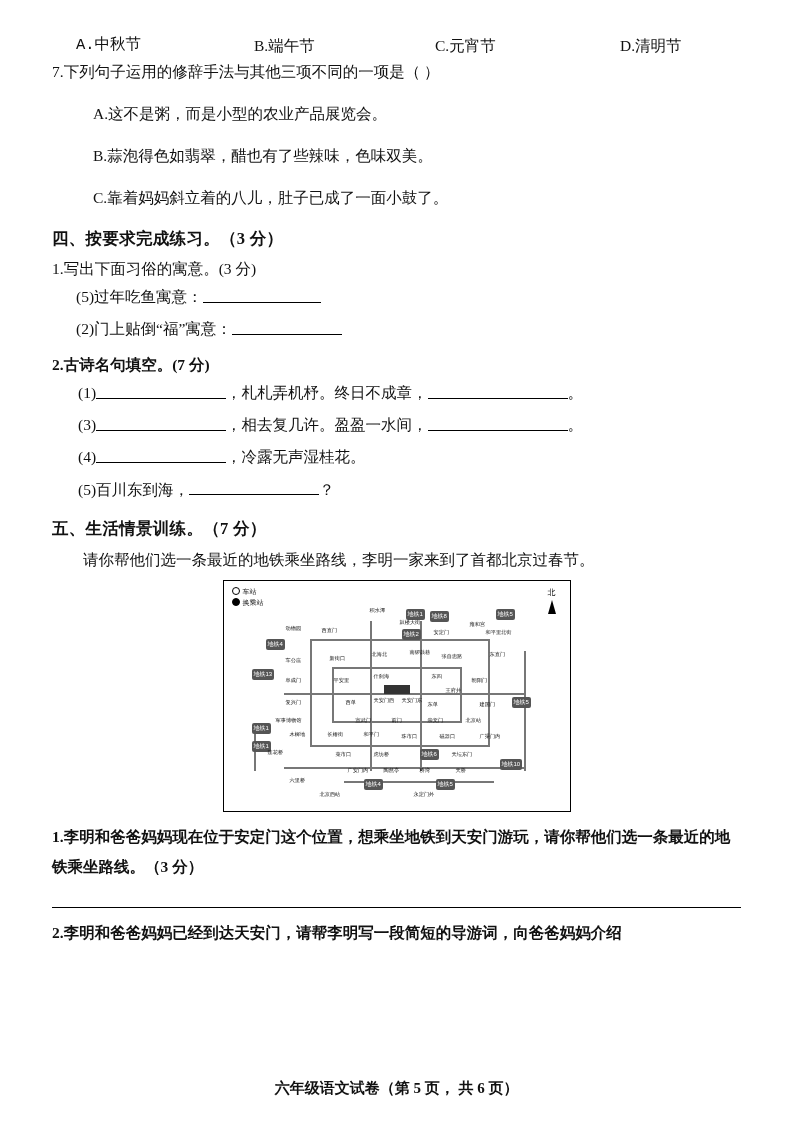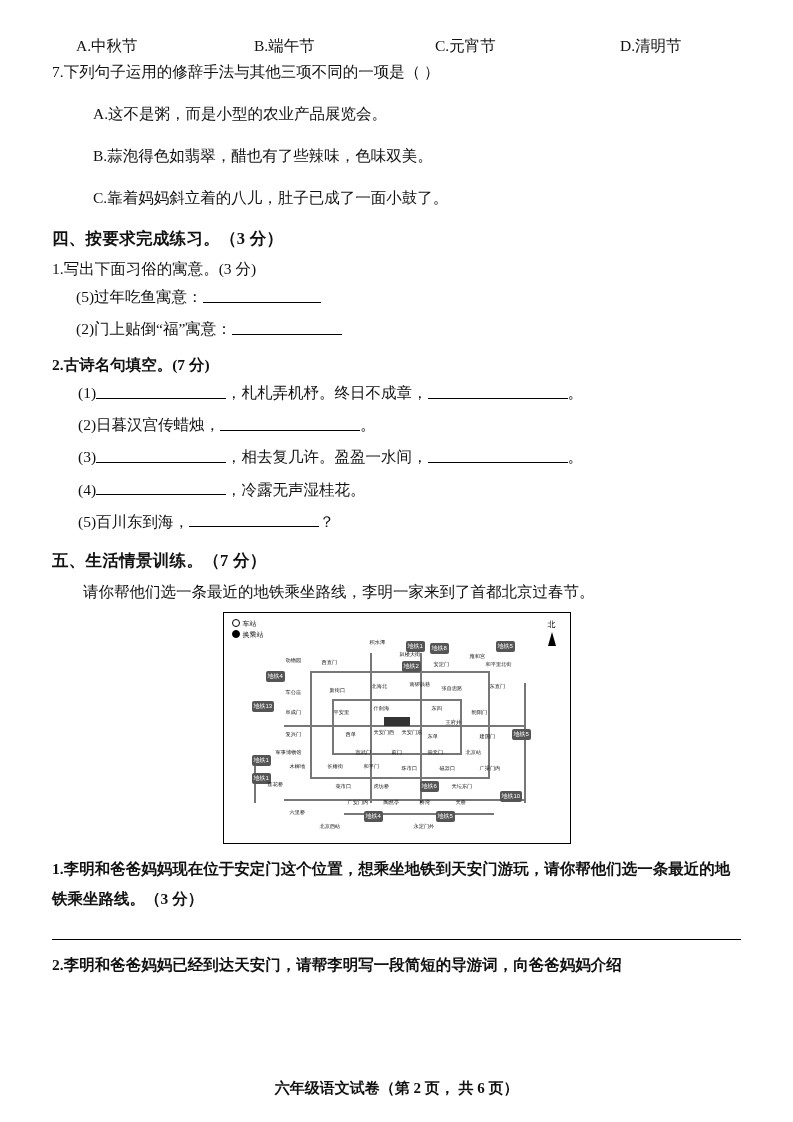--- a/index.html
+++ b/index.html
@@ -31,21 +31,21 @@
   .opts {
     font-size: 15.5px;
     line-height: 1.5;
     display: flex;
     padding-left: 24px;
     margin-bottom: 3px;
   }
   .opt {
     white-space: nowrap;
   }
-  .opt-a { width: 178px; }
+  .opt-a { width: 178px; font-family: Liberation Mono, monospace; }
   .opt-b { width: 181px; }
   .opt-c { width: 185px; }
   .opt-d { width: 120px; }
   .sub {
     font-size: 15.5px;
     line-height: 1.62;
     padding-left: 24px;
     margin: 17px;
     white-space: nowrap;
   }
@@ -219,23 +219,20 @@
     <span>(5)过年吃鱼寓意：</span><span class="blank b118"></span>
   </p>
   <p class="item item-indent row-gap">
     <span>(2)门上贴倒“福”寓意：</span><span class="blank b110"></span>
   </p>
 
   <p class="item" style="margin-top:10px;font-weight:bold;">2.古诗名句填空。(7 分)</p>
 
   <p class="item item-indent2 row-gap">
     <span>(1)</span><span class="blank b130"></span><span>，札札弄机杼。终日不成章，</span><span class="blank b140"></span><span>。</span>
-  </p>
-  <p class="item item-indent2 row-gap">
-    <span>(2)日暮汉宫传蜡烛，</span><span class="blank b140"></span><span>。</span>
   </p>
   <p class="item item-indent2 row-gap">
     <span>(3)</span><span class="blank b130"></span><span>，相去复几许。盈盈一水间，</span><span class="blank b140"></span><span>。</span>
   </p>
   <p class="item item-indent2 row-gap">
     <span>(4)</span><span class="blank b130"></span><span>，冷露无声湿桂花。</span>
   </p>
   <p class="item item-indent2 row-gap">
     <span>(5)百川东到海，</span><span class="blank b130"></span><span>？</span>
   </p>
@@ -336,14 +333,14 @@
       <div class="mapstation" style="left:232px; top:186px;">天桥</div>
     </div>
   </div>
 
   <p class="bigq">1.李明和爸爸妈妈现在位于安定门这个位置，想乘坐地铁到天安门游玩，请你帮他们选一条最近的地铁乘坐路线。（3 分）</p>
 
   <hr class="answer-line">
 
   <p class="bigq">2.李明和爸爸妈妈已经到达天安门，请帮李明写一段简短的导游词，向爸爸妈妈介绍</p>
 
-  <div class="footer">六年级语文试卷（第 2 页， 共 6 页）</div>
+  <div class="footer">六年级语文试卷（第 5 页， 共 6 页）</div>
 </div>
 
 </body></html>

